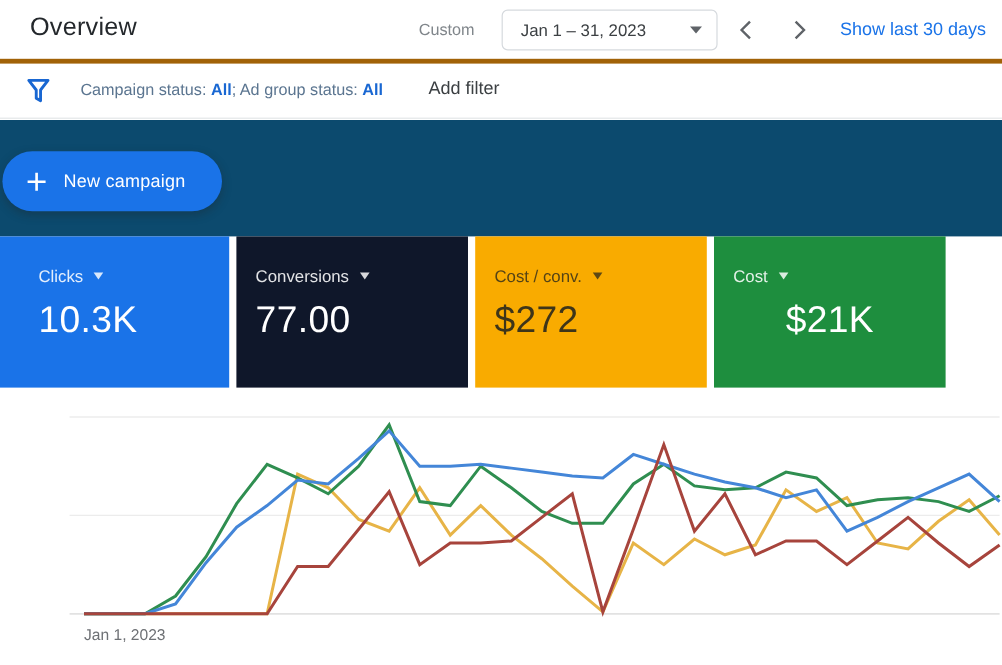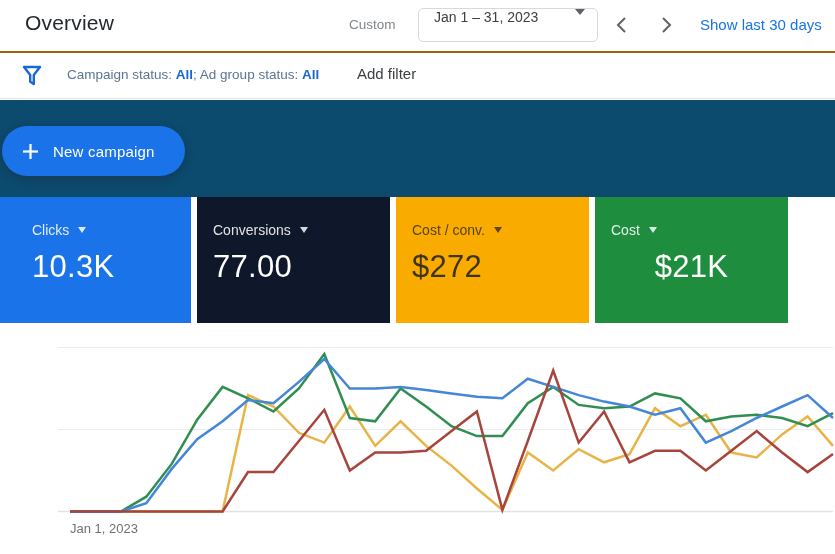--- a/index.html
+++ b/index.html
@@ -3,24 +3,24 @@
 <meta charset="utf-8">
 <style>
   * { box-sizing: border-box; }
   html,body { margin:0; padding:0; }
   body {
     width:835px; height:554px; overflow:hidden; background:#fff;
     font-family:"Liberation Sans", sans-serif; color:#202124;
     position:relative;
   }
   
-  .header { position:absolute; left:0; top:0; width:835px; height:53px; background:#fff; border-bottom:2px solid #a16207; }
+  .header { position:absolute; left:0; top:0; width:835px; height:53px; background:#fff; border-bottom:4px solid #a16207; }
   .page-title { position:absolute; left:25px; top:11px; font-size:21px; font-weight:400; color:#24282c; letter-spacing:.2px; }
   .custom-label { position:absolute; left:349px; top:17px; font-size:13.5px; color:#80868b; }
-  .date-box { position:absolute; left:418px; top:8px; width:180px; height:34px; border:1px solid #d6dade; border-radius:5px; background:#fff; display:flex; padding:0 12px 0 15px; cursor:pointer; }
+  .date-box { position:absolute; left:418px; top:8px; width:180px; height:34px; border:1px solid #d6dade; border-radius:5px; background:#fff; display:flex; align-items:center; padding:0 12px 0 15px; cursor:pointer; }
   .date-box .date-text { font-size:14px; color:#3c4043; flex:1; }
   .caret-down { width:0; height:0; border-left:5px solid transparent; border-right:5px solid transparent; border-top:6px solid #5f6368; }
   .chev-btn { position:absolute; top:12px; width:26px; height:26px; display:flex; align-items:center; justify-content:center; cursor:pointer; }
   .chev-left { left:608px; }
   .chev-right { left:653px; }
   .show-link { position:absolute; left:700px; top:16px; font-size:15px; font-weight:500; color:#1a73e8; cursor:pointer; white-space:nowrap; }
   
   .filter-bar { position:absolute; left:0; top:54px; width:835px; height:45px; background:#fff; border-bottom:1px solid #e3e6e8; }
   .funnel { position:absolute; left:22px; top:11px; }
   .filter-status { position:absolute; left:67px; top:13px; font-size:13.5px; color:#5b7590; cursor:pointer; white-space:nowrap; }

